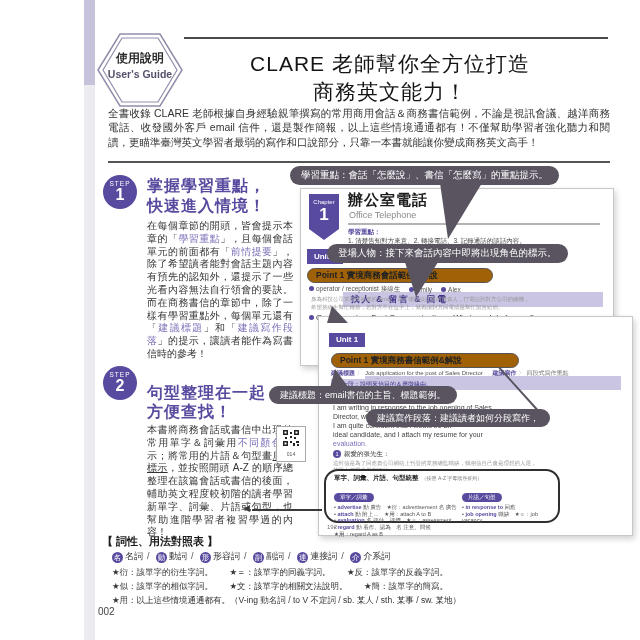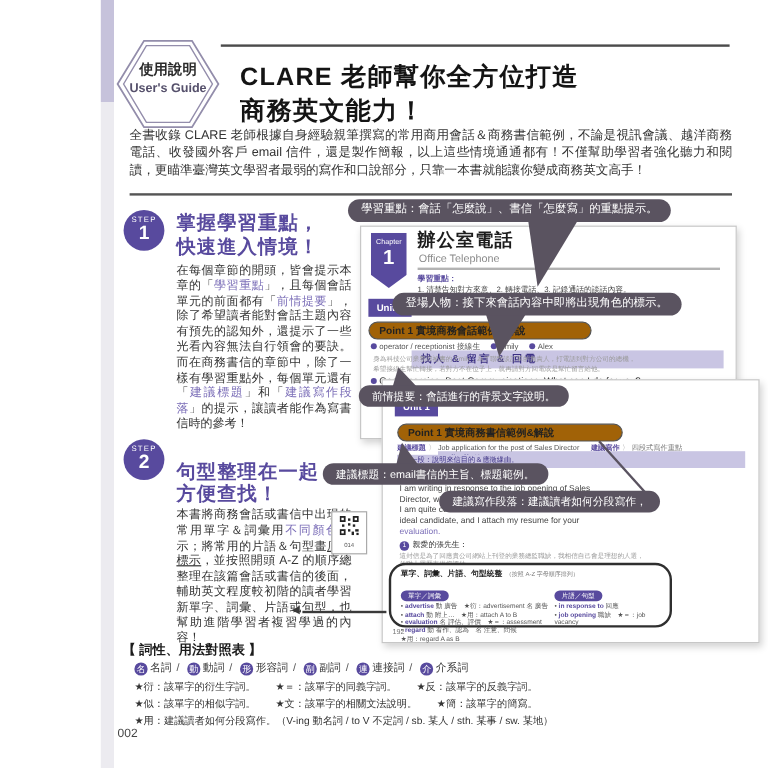--- a/index.html
+++ b/index.html
@@ -8,21 +8,21 @@
   .abs{position:absolute;}
   
   .spine{left:84px;top:0;width:11px;height:640px;
          background:linear-gradient(to bottom,#c6c2db 0,#c6c2db 85px,#ecebf0 85px,#ecebf0 100%);}
   
   .hex-wrap{left:94px;top:26px;width:92px;height:88px;z-index:5;}
   .hex-l1{left:0;top:24px;width:92px;text-align:center;font-size:12px;font-weight:bold;color:#2b2b2b;}
   .hex-l2{left:0;top:42px;width:92px;text-align:center;font-size:10.5px;font-weight:bold;color:#55506b;}
   
   .header-rule{left:184px;top:37px;width:424px;height:2px;background:#4b4b4b;}
-  .title{left:200px;width:380px;text-align:left;font-size:21px;font-weight:bold;color:#141414;letter-spacing:1px;}
+  .title{left:200px;width:380px;text-align:center;font-size:21px;font-weight:normal;color:#141414;letter-spacing:1px;}
   .t1{top:50px;} .t2{top:78px;}
   .intro{left:108px;top:106px;width:502px;font-size:10.5px;line-height:1.38;color:#333;text-align:justify;}
   .divider{left:108px;top:161px;width:502px;height:2px;background:#555;}
   
   .step-badge{width:34px;height:34px;border-radius:50%;background:#584a9e;color:#fff;text-align:center;z-index:6;}
   .step-badge .st{display:block;font-size:6.5px;letter-spacing:1px;margin-top:5px;}
   .step-badge .sn{display:block;font-size:16px;font-weight:bold;line-height:1;margin-top:0px;}
   .step-h{left:147px;font-size:16px;font-weight:bold;color:#584a9e;letter-spacing:1px;}
   .step-body{left:147px;width:146px;font-size:10px;line-height:1.28;color:#333;text-align:justify;}
   .hl{color:#7c6fb8;}
@@ -155,21 +155,21 @@
     <span class="star">★似：該單字的相似字詞。</span>
     <span class="star">★文：該單字的相關文法說明。</span>
     <span class="star">★簡：該單字的簡寫。</span>
   </div>
   <div class="abs legend-row" style="top:567px;font-size:8.5px;">
     <span class="star">★衍：該單字的衍生字詞。</span>
     <span class="star">★＝：該單字的同義字詞。</span>
     <span class="star">★反：該單字的反義字詞。</span>
   </div>
   <div class="abs legend-row" style="top:595px;font-size:8.5px;">
-    <span>★用：建議讀者如何分段寫作。（V-ing 動名詞 / to V 不定詞 / sb. 某人 / sth. 某事 / sw. 某地）</span>
+    <span>★用：以上這些情境通通都有。（V-ing 動名詞 / to V 不定詞 / sb. 某人 / sth. 某事 / sw. 某地）</span>
   </div>
   <div class="abs pagenum">002</div>
 
   <div class="abs page-card p1">
     <div class="abs chapter-badge">
       <span class="cl">Chapter</span>
       <span class="cn">1</span>
     </div>
     <div class="abs p1-title-zh">辦公室電話</div>
     <div class="abs p1-title-en">Office Telephone</div>
@@ -256,21 +256,20 @@
   </div>
 
   <div class="abs tail tail1"></div>
   <div class="abs tail tail2"></div>
   <div class="abs tail tail3"></div>
   <div class="abs tail tail4"></div>
   <div class="abs leader5"></div>
 
   <div class="callout" style="left:290px;top:166px;">學習重點：會話「怎麼說」、書信「怎麼寫」的重點提示。</div>
   <div class="callout" style="left:327px;top:244px;">登場人物：接下來會話內容中即將出現角色的標示。</div>
-  <div class="callout small-callout" style="left:299px;top:321px;">前情提要：會話進行的背景文字說明。</div>
   <div class="callout small-callout" style="left:269px;top:386px;">建議標題：email書信的主旨、標題範例。</div>
   <div class="callout small-callout" style="left:366px;top:409px;">
     <div>建議寫作段落：建議讀者如何分段寫作，</div>
   </div>
 
   <div class="abs arrow-line"></div>
   <div class="abs arrow-head">◀</div>
 
 </div>
 

